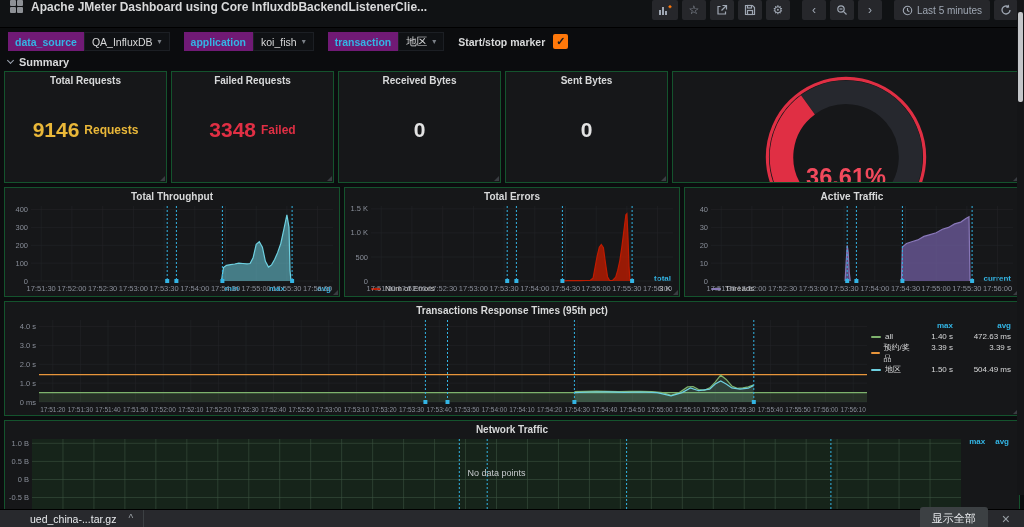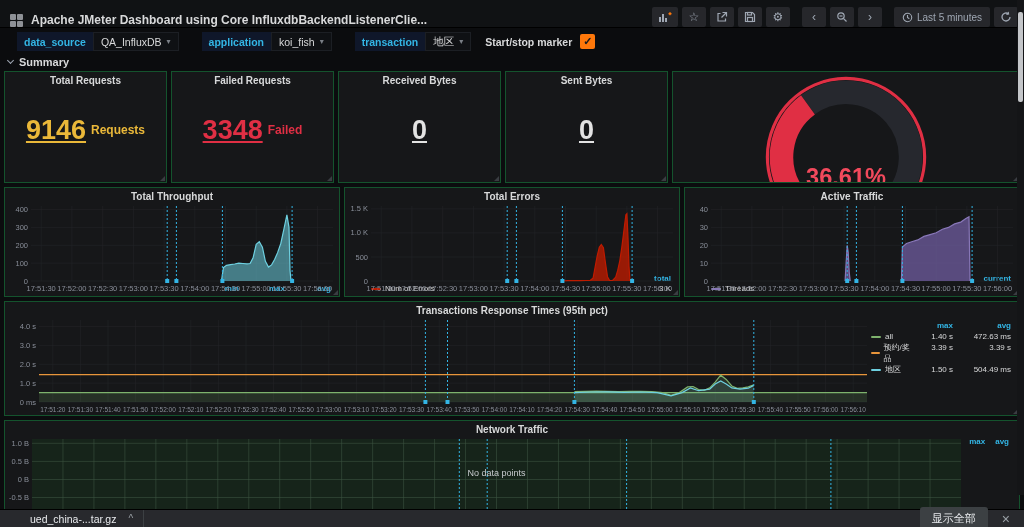--- a/index.html
+++ b/index.html
@@ -1,39 +1,39 @@
 <!DOCTYPE html>
 <html><head>
 <meta charset="utf-8">
 <style>
   * { margin:0; padding:0; box-sizing:border-box; }
   html,body { width:1024px; height:527px; overflow:hidden; background:#0b0c0e;
     font-family:"Liberation Sans", sans-serif; color:#d8d9da; position:relative; }
 
   
   .nav { height:28px; background:#101214; border-bottom:1px solid #000;
-    display:flex; align-items:flex-end; padding:0 6px; }
+    display:flex; align-items:flex-start; padding:0 6px; }
   .grid-icon { width:13px; height:13px; display:grid; grid-template-columns:6px 6px;
     grid-template-rows:6px 6px; gap:1px; margin:0 8px 0 4px; }
   .grid-icon span { background:#8e9196; border-radius:1px; }
   .nav-title { font-size:12px; font-weight:700; color:#d8d9da; white-space:nowrap; }
   .nav-right { margin-left:auto; display:flex; align-items:center; }
   .navbtn { height:20px; min-width:24px; padding:0 6px; background:#26272b; border-radius:2px;
     margin-left:4px; display:flex; align-items:center; justify-content:center;
     color:#9fa7b3; font-size:10px; cursor:pointer; }
   .navbtn svg { display:block; }
   .navbtn .glyph { font-size:12px; line-height:1; }
   .navbtn.time { padding:0 8px; gap:4px; }
   .nav-spacer { width:8px; }
 
   
   .vars { height:27px; display:flex; align-items:center; padding:0 8px; gap:14px; }
   .var-chip { display:flex; align-items:stretch; height:19px; }
-  .var-label { background:#0f172a; color:#33b5e5; font-size:10.5px; font-weight:700;
-    display:flex; align-items:center; padding:0 7px;margin-left:9px; }
+  .var-label { background:#701a75; color:#33b5e5; font-size:10.5px; font-weight:700;
+    display:flex; align-items:center; padding:0 7px; }
   .var-value { background:#0f1114; border:1px solid #1c1f24; color:#d8d9da; font-size:10.5px;
     display:flex; align-items:center; padding:0 7px; gap:5px; cursor:pointer; }
   .caret { color:#7b8087; font-size:8px; }
   .marker-wrap { display:flex; align-items:center; gap:8px; }
   .marker-label { font-size:10.5px; font-weight:700; color:#d8d9da; }
   .checkbox { width:15px; height:15px; background:#ff780a; border-radius:2px;
     display:flex; align-items:center; justify-content:center; color:#1a1b1e;
     font-size:11px; font-weight:700; cursor:pointer; }
 
   
@@ -52,21 +52,21 @@
   .row4 { grid-template-columns:1fr; height:106px; }
   .panel { background:#161719; border:1px solid #14532d; position:relative;
     display:flex; flex-direction:column; overflow:hidden; }
   .panel::after { content:""; position:absolute; right:1px; bottom:1px; width:0; height:0;
     border-left:5px solid transparent; border-bottom:5px solid #3a3d42; }
   .ptitle { height:14px; text-align:center; font-size:10px; font-weight:700;
     color:#d8d9da; padding-top:3px; cursor:pointer; }
 
   
   .stat-body { flex:1; display:flex; align-items:center; justify-content:center; padding-bottom:8px; }
-  .stat-num { font-size:27px; font-weight:700;text-decoration:underline; }
+  .stat-num { font-size:21px; font-weight:700; }
   .stat-suffix { font-size:12px; font-weight:700; margin-left:5px; }
 
   
   .gauge-wrap { flex:1; display:flex; align-items:center; justify-content:center; }
   .gauge-wrap svg { width:100%; height:100%; }
 
   
   .plot { flex:1; position:relative; }
   .plot svg { position:absolute; left:0; top:0; }
   .legend-bottom { padding:0 8px 2px 26px; font-size:8px; line-height:10px; color:#d8d9da; }

